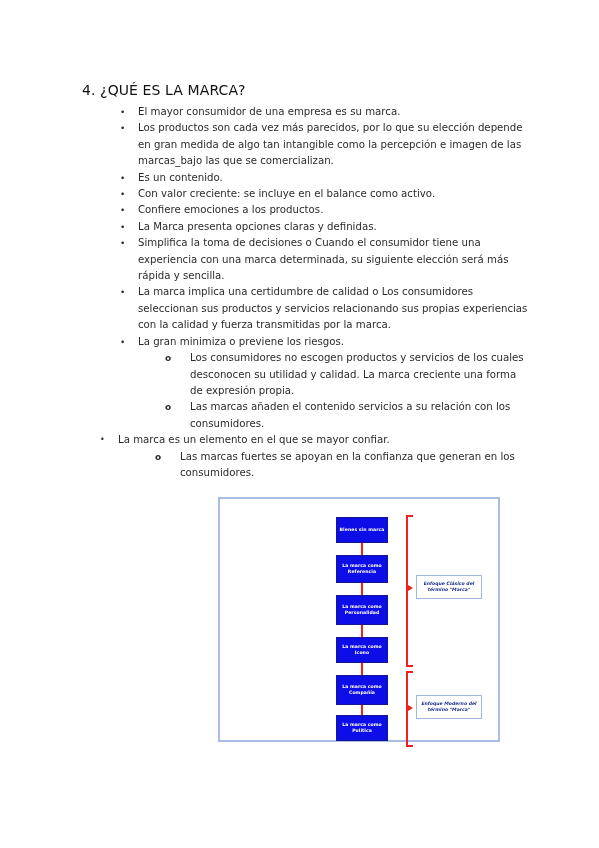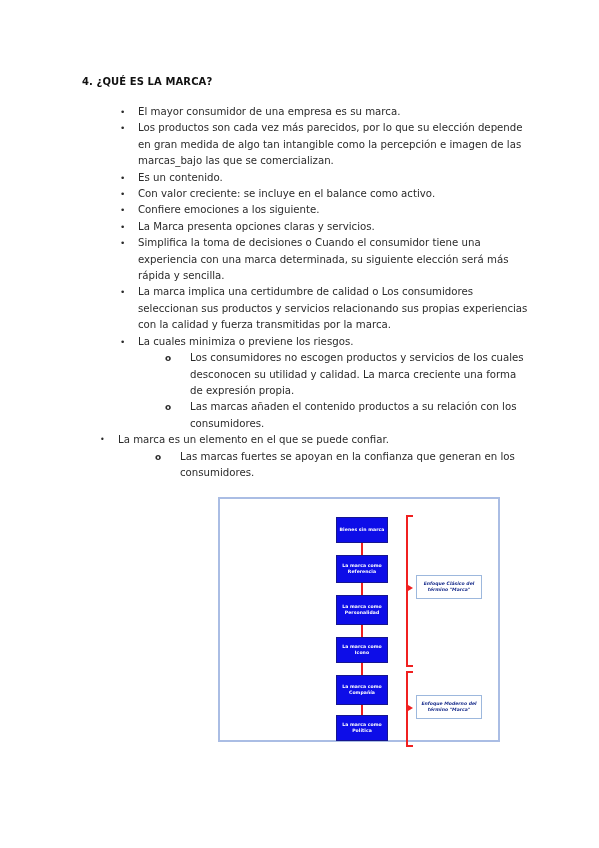--- a/index.html
+++ b/index.html
@@ -19,23 +19,23 @@
   .page {
     position: absolute;
     inset: 0;
     background: #ffffff;
   }
 
   
   .doc-heading {
     position: absolute;
     left: 82px;
-    top: 76px;
-    font-size: 10px;
-    font-weight: bold;
+    top: 82px;
+    font-size: 14px;
+    font-weight: normal;
     letter-spacing: 0.1px;
     color: #111111;
     white-space: nowrap;
   }
 
   
   .body-list {
     position: absolute;
     left: 0;
     top: 104px;
@@ -207,49 +207,49 @@
       <div class="li lvl1">
         <span class="marker">•</span>
         <span class="txt">Es un contenido.</span>
       </div>
       <div class="li lvl1">
         <span class="marker">•</span>
         <span class="txt">Con valor creciente: se incluye en el balance como activo.</span>
       </div>
       <div class="li lvl1">
         <span class="marker">•</span>
-        <span class="txt">Confiere emociones a los siguiente.</span>
-      </div>
-      <div class="li lvl1">
-        <span class="marker">•</span>
-        <span class="txt">La Marca presenta opciones claras y servicios.</span>
+        <span class="txt">Confiere emociones a los productos.</span>
+      </div>
+      <div class="li lvl1">
+        <span class="marker">•</span>
+        <span class="txt">La Marca presenta opciones claras y definidas.</span>
       </div>
       <div class="li lvl1">
         <span class="marker">•</span>
         <span class="txt">Simplifica la toma de decisiones  o Cuando el consumidor tiene una experiencia con una marca determinada, su siguiente elección será más rápida y sencilla.</span>
       </div>
       <div class="li lvl1">
         <span class="marker">•</span>
         <span class="txt">La marca implica una certidumbre de calidad o Los consumidores seleccionan sus productos y servicios relacionando sus propias experiencias con la calidad y fuerza transmitidas por la marca.</span>
       </div>
       <div class="li lvl1">
         <span class="marker">•</span>
-        <span class="txt">La cuales minimiza o previene los riesgos.</span>
+        <span class="txt">La gran minimiza o previene los riesgos.</span>
       </div>
       <div class="li lvl2">
         <span class="marker">o</span>
         <span class="txt">Los consumidores no escogen productos y servicios de los cuales desconocen su utilidad y calidad. La marca creciente una forma de expresión propia.</span>
       </div>
       <div class="li lvl2">
         <span class="marker">o</span>
-        <span class="txt">Las marcas añaden el contenido productos a su relación con los consumidores.</span>
+        <span class="txt">Las marcas añaden el contenido servicios a su relación con los consumidores.</span>
       </div>
       <div class="li lvl1-out">
         <span class="marker">•</span>
-        <span class="txt">La marca es un elemento en el que se puede confiar.</span>
+        <span class="txt">La marca es un elemento en el que se mayor confiar.</span>
       </div>
       <div class="li lvl2-out">
         <span class="marker">o</span>
         <span class="txt">Las marcas fuertes se apoyan en la confianza que generan en los consumidores.</span>
       </div>
     </div>
 
   <div class="diagram-frame">
     <div class="diagram-inner">
         <div class="connector" style="left: 141px; top: 44px; height: 12px;"></div>

